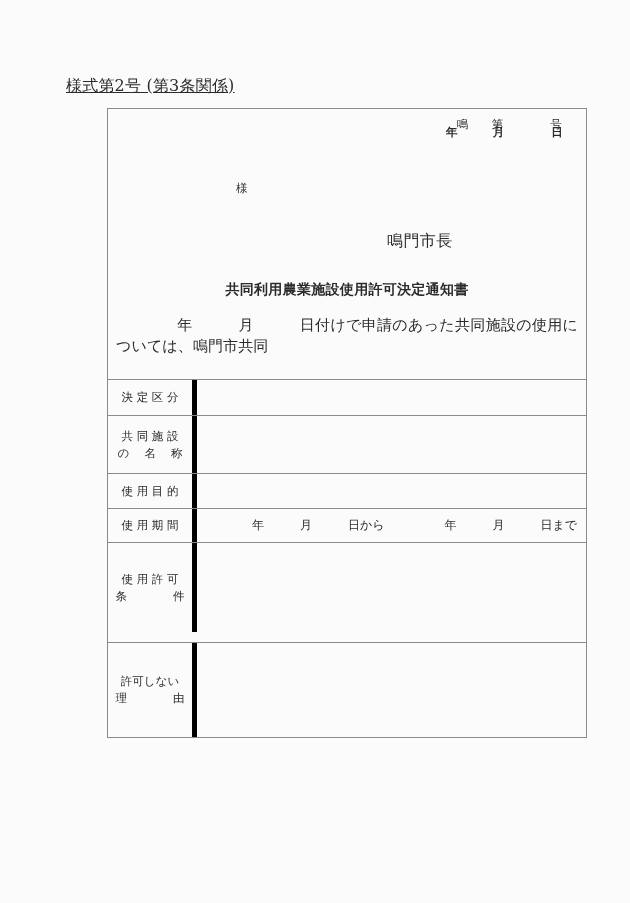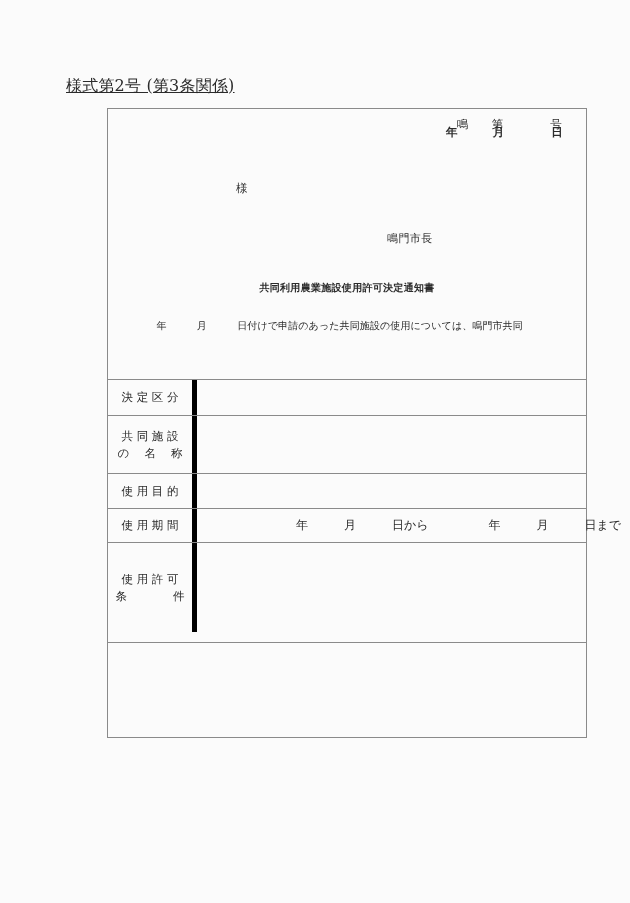--- a/index.html
+++ b/index.html
@@ -72,42 +72,42 @@
     left: 128px;
     top: 72px;
     font-size: 11.5px;
     white-space: nowrap;
   }
 
   .issuer {
     position: absolute;
     left: 279px;
     top: 122px;
-    font-size: 11px;
+    font-size: 16px;
     letter-spacing: 0.4px;
     white-space: nowrap;
   }
 
   .doc-title {
     position: absolute;
     left: 0;
     right: 0;
     top: 172px;
     text-align: center;
-    font-size: 10px;
+    font-size: 14px;
     letter-spacing: 0.3px;
     font-weight: bold;
   }
 
   .body-text {
     position: absolute;
     left: 8px;
     right: 8px;
     top: 206px;
-    font-size: 10px;
+    font-size: 15px;
     line-height: 21px;
     text-align: justify;
     text-justify: inter-character;
     letter-spacing: 0.1px;
   }
   .body-line-1 { display: block; }
   .body-line-2 { display: block; }
 
   
   .form-table {
@@ -119,21 +119,21 @@
     display: flex;
     border-bottom: 1px solid #8a8a8a;
     box-sizing: border-box;
   }
   .form-row:last-child {
     border-bottom: none;
   }
   .row-decision   { height: 36px; }
   .row-facility   { height: 58px; }
   .row-purpose    { height: 35px; }
-  .row-period     { height: 34px; gap: 44px; }
+  .row-period     { height: 34px; }
   .row-conditions { height: 100px; flex-direction: column; }
   .row-reason     { height: 94px; }
 
   .row-label {
     width: 89px;
     flex: 0 0 89px;
     border-right: 5px solid #000000;
     box-sizing: border-box;
     display: flex;
     flex-direction: column;
@@ -217,17 +217,21 @@
 
     <div class="form-row row-conditions">
       <div class="row-label">
         <span class="lbl-line">使 用 許 可</span>
         <span class="lbl-line">条　　　　件</span>
       </div>
       <div class="row-value"></div>
     </div>
 
     <div class="form-row row-reason">
+      <div class="row-label">
+        <span class="lbl-line">許可しない</span>
+        <span class="lbl-line">理　　　　由</span>
+      </div>
       <div class="row-value"></div>
     </div>
 
   </div>
 </div>
 
 </body></html>

